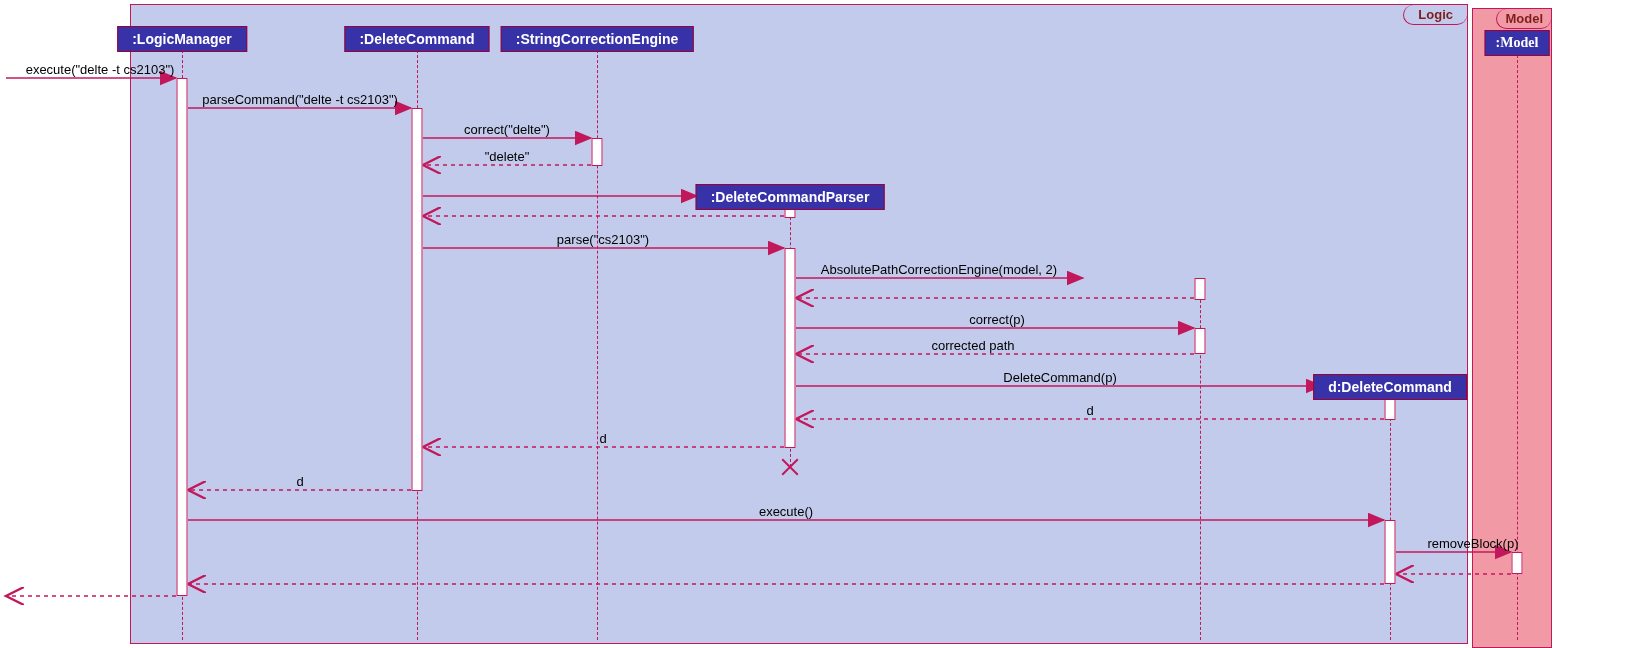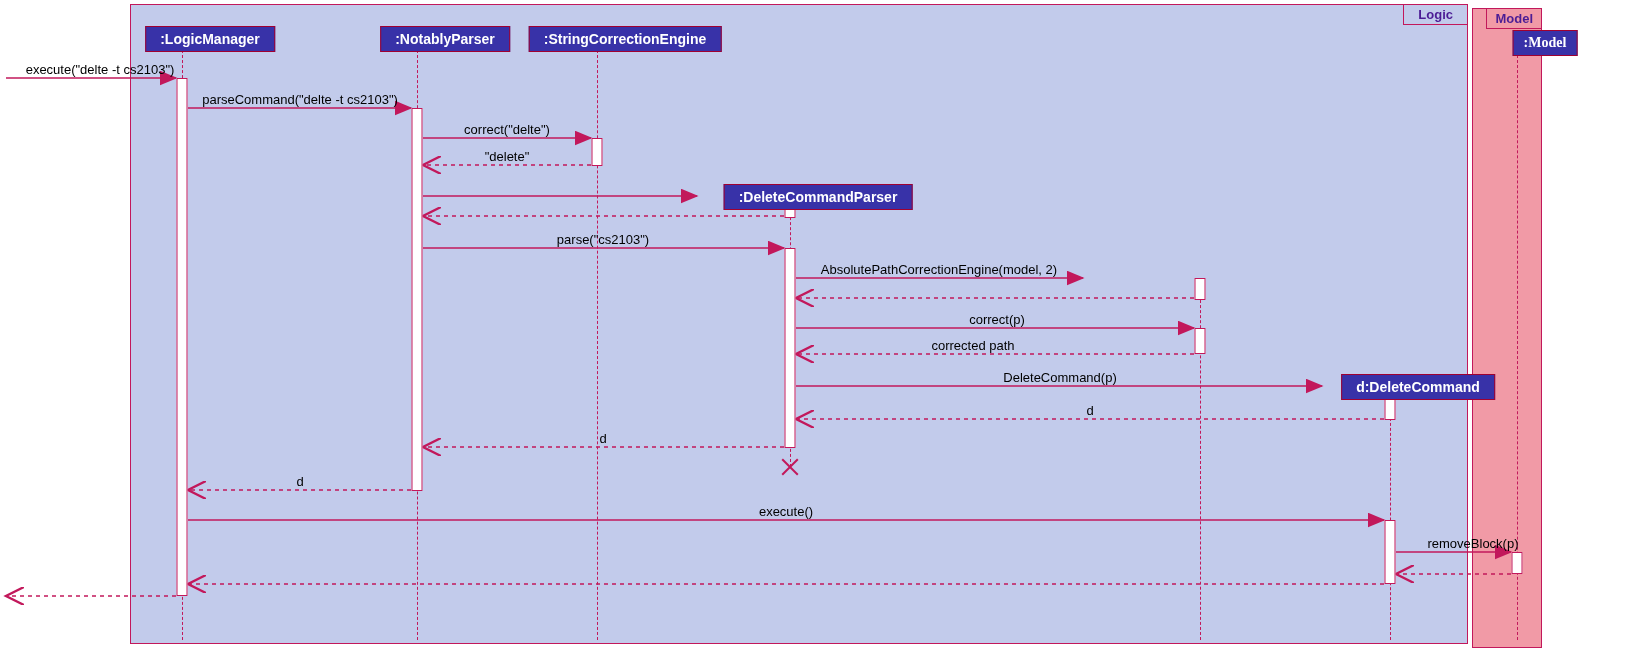--- a/index.html
+++ b/index.html
@@ -3,26 +3,26 @@
 <meta charset="utf-8">
 <style>
   html, body { margin: 0; padding: 0; }
   body { background: #ffffff; font-family: "Segoe UI", Arial, sans-serif; font-size: 13px; }
   #canvas { position: relative; width: 1629px; height: 648px; }
 
   .frame { position: absolute; box-sizing: border-box; border: 1.5px solid #c2185b; }
   .frame.logic { background: #c2cbeb; }
   .frame.model { background: #f19aa6; }
   .frame-label { position: absolute; top: 0; right: 0; padding: 2px 14px 2px 14px;
-                 color: #4c1d95; font-weight: 600; border-left: 1.5px solid #c2185b;
-                 border-bottom: 1.5px solid #c2185b; background: transparent; }
+                 color: #7f1d1d; font-weight: 600; border-left: 1.5px solid #c2185b;
+                 border-bottom: 1.5px solid #c2185b; background: transparent; border-radius: 10px; }
 
   .participant { position: absolute; background: #3832a8; color: #fff; border: 1.5px solid #a00030;
                  padding: 4px 14px; font-weight: 600; font-size: 14px; white-space: nowrap;
-                 transform: translateX(-50%); text-align: center; z-index: 5; margin-left: 28px; }
+                 transform: translateX(-50%); text-align: center; z-index: 5; }
 
   .lifeline { position: absolute; width: 0; border-left: 1.5px dashed #c2185b; z-index: 1; }
 
   .activation { position: absolute; width: 11px; background: #fff; border: 1.5px solid #c2185b;
                 transform: translateX(-50%); z-index: 4; box-sizing: border-box; }
 
   .destroy { position: absolute; width: 22px; height: 22px; transform: translate(-50%,-50%); z-index: 6; }
   .destroy::before, .destroy::after { content:""; position:absolute; left:50%; top:0; width:2px; height:100%;
                                        background:#c2185b; transform-origin:center; }
   .destroy::before { transform: translateX(-50%) rotate(45deg); }
@@ -34,34 +34,34 @@
                transform: translate(-50%, -100%); z-index: 7; background: transparent; padding-bottom: 1px; }
 </style>
 </head>
 <body>
 
 <div id="canvas">
 
   <div class="frame logic" style="left:130px; top:4px; width:1338px; height:640px;">
     <div class="frame-label">Logic</div>
   </div>
-  <div class="frame model" style="left:1472px; top:8px; width:70px; height:640px;">
+  <div class="frame model" style="left:1472px; top:8px; width:80px; height:640px;">
     <div class="frame-label" style="padding:2px 8px;">Model</div>
   </div>
 
   <div class="lifeline" style="left:182px; top:50px; height:590px;"></div>
   <div class="lifeline" style="left:417px; top:50px; height:590px;"></div>
   <div class="lifeline" style="left:597px; top:50px; height:590px;"></div>
   <div class="lifeline" style="left:790px; top:207px; height:260px;"></div>
   <div class="lifeline" style="left:1200px; top:290px; height:350px;"></div>
   <div class="lifeline" style="left:1390px; top:398px; height:242px;"></div>
   <div class="lifeline" style="left:1517px; top:55px; height:585px;"></div>
 
   <div class="participant" style="left:182px; top:26px;">:LogicManager</div>
-  <div class="participant" style="left:417px; top:26px;">:NotablyParser</div>
+  <div class="participant" style="left:417px; top:26px;">:DeleteCommand</div>
   <div class="participant" style="left:790px; top:184px;">:DeleteCommandParser</div>
   <div class="participant" style="left:597px; top:26px;">:StringCorrectionEngine</div>
   <div class="participant" style="left:1390px; top:374px;">d:DeleteCommand</div>
   <div class="participant" style="left:1517px; top:30px; padding:4px 10px;font-family:Liberation Serif, serif;">:Model</div>
 
   <div class="activation" style="left:182px; top:78px; height:518px;"></div>
   <div class="activation" style="left:417px; top:108px; height:383px;"></div>
   <div class="activation" style="left:597px; top:138px; height:28px;"></div>
   <div class="activation" style="left:790px; top:196px; height:22px;"></div>
   <div class="activation" style="left:790px; top:248px; height:200px;"></div>

